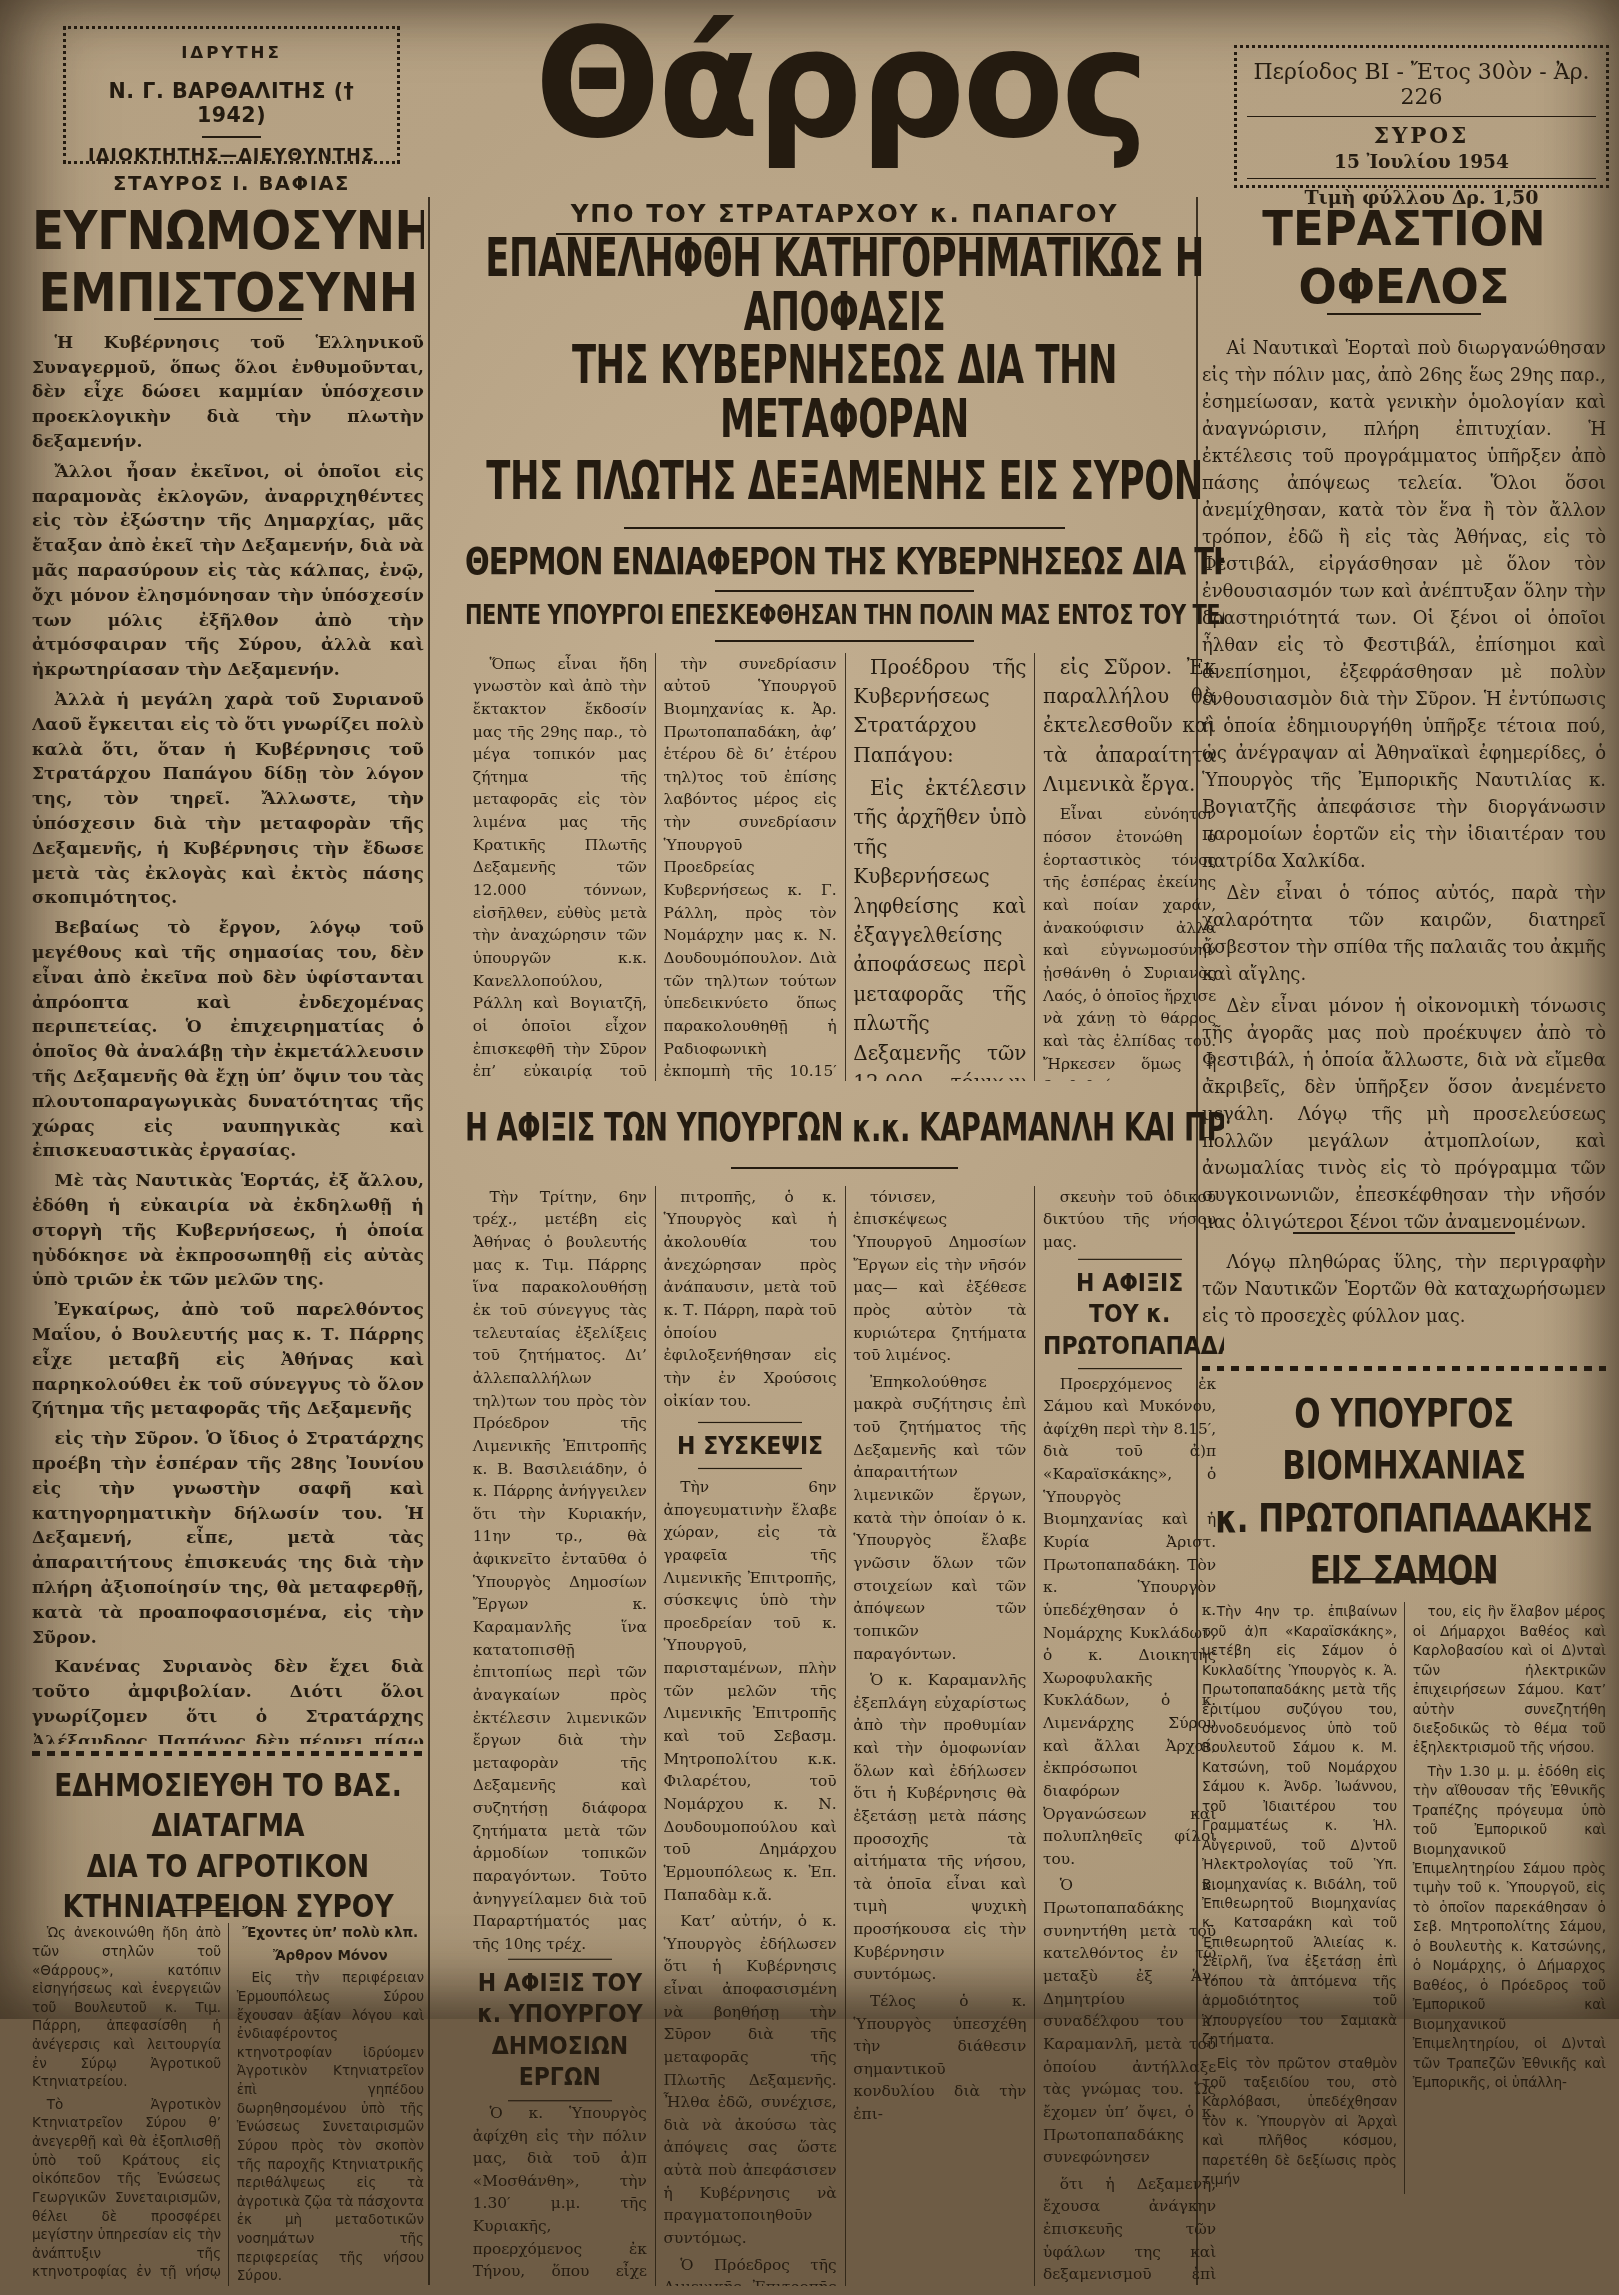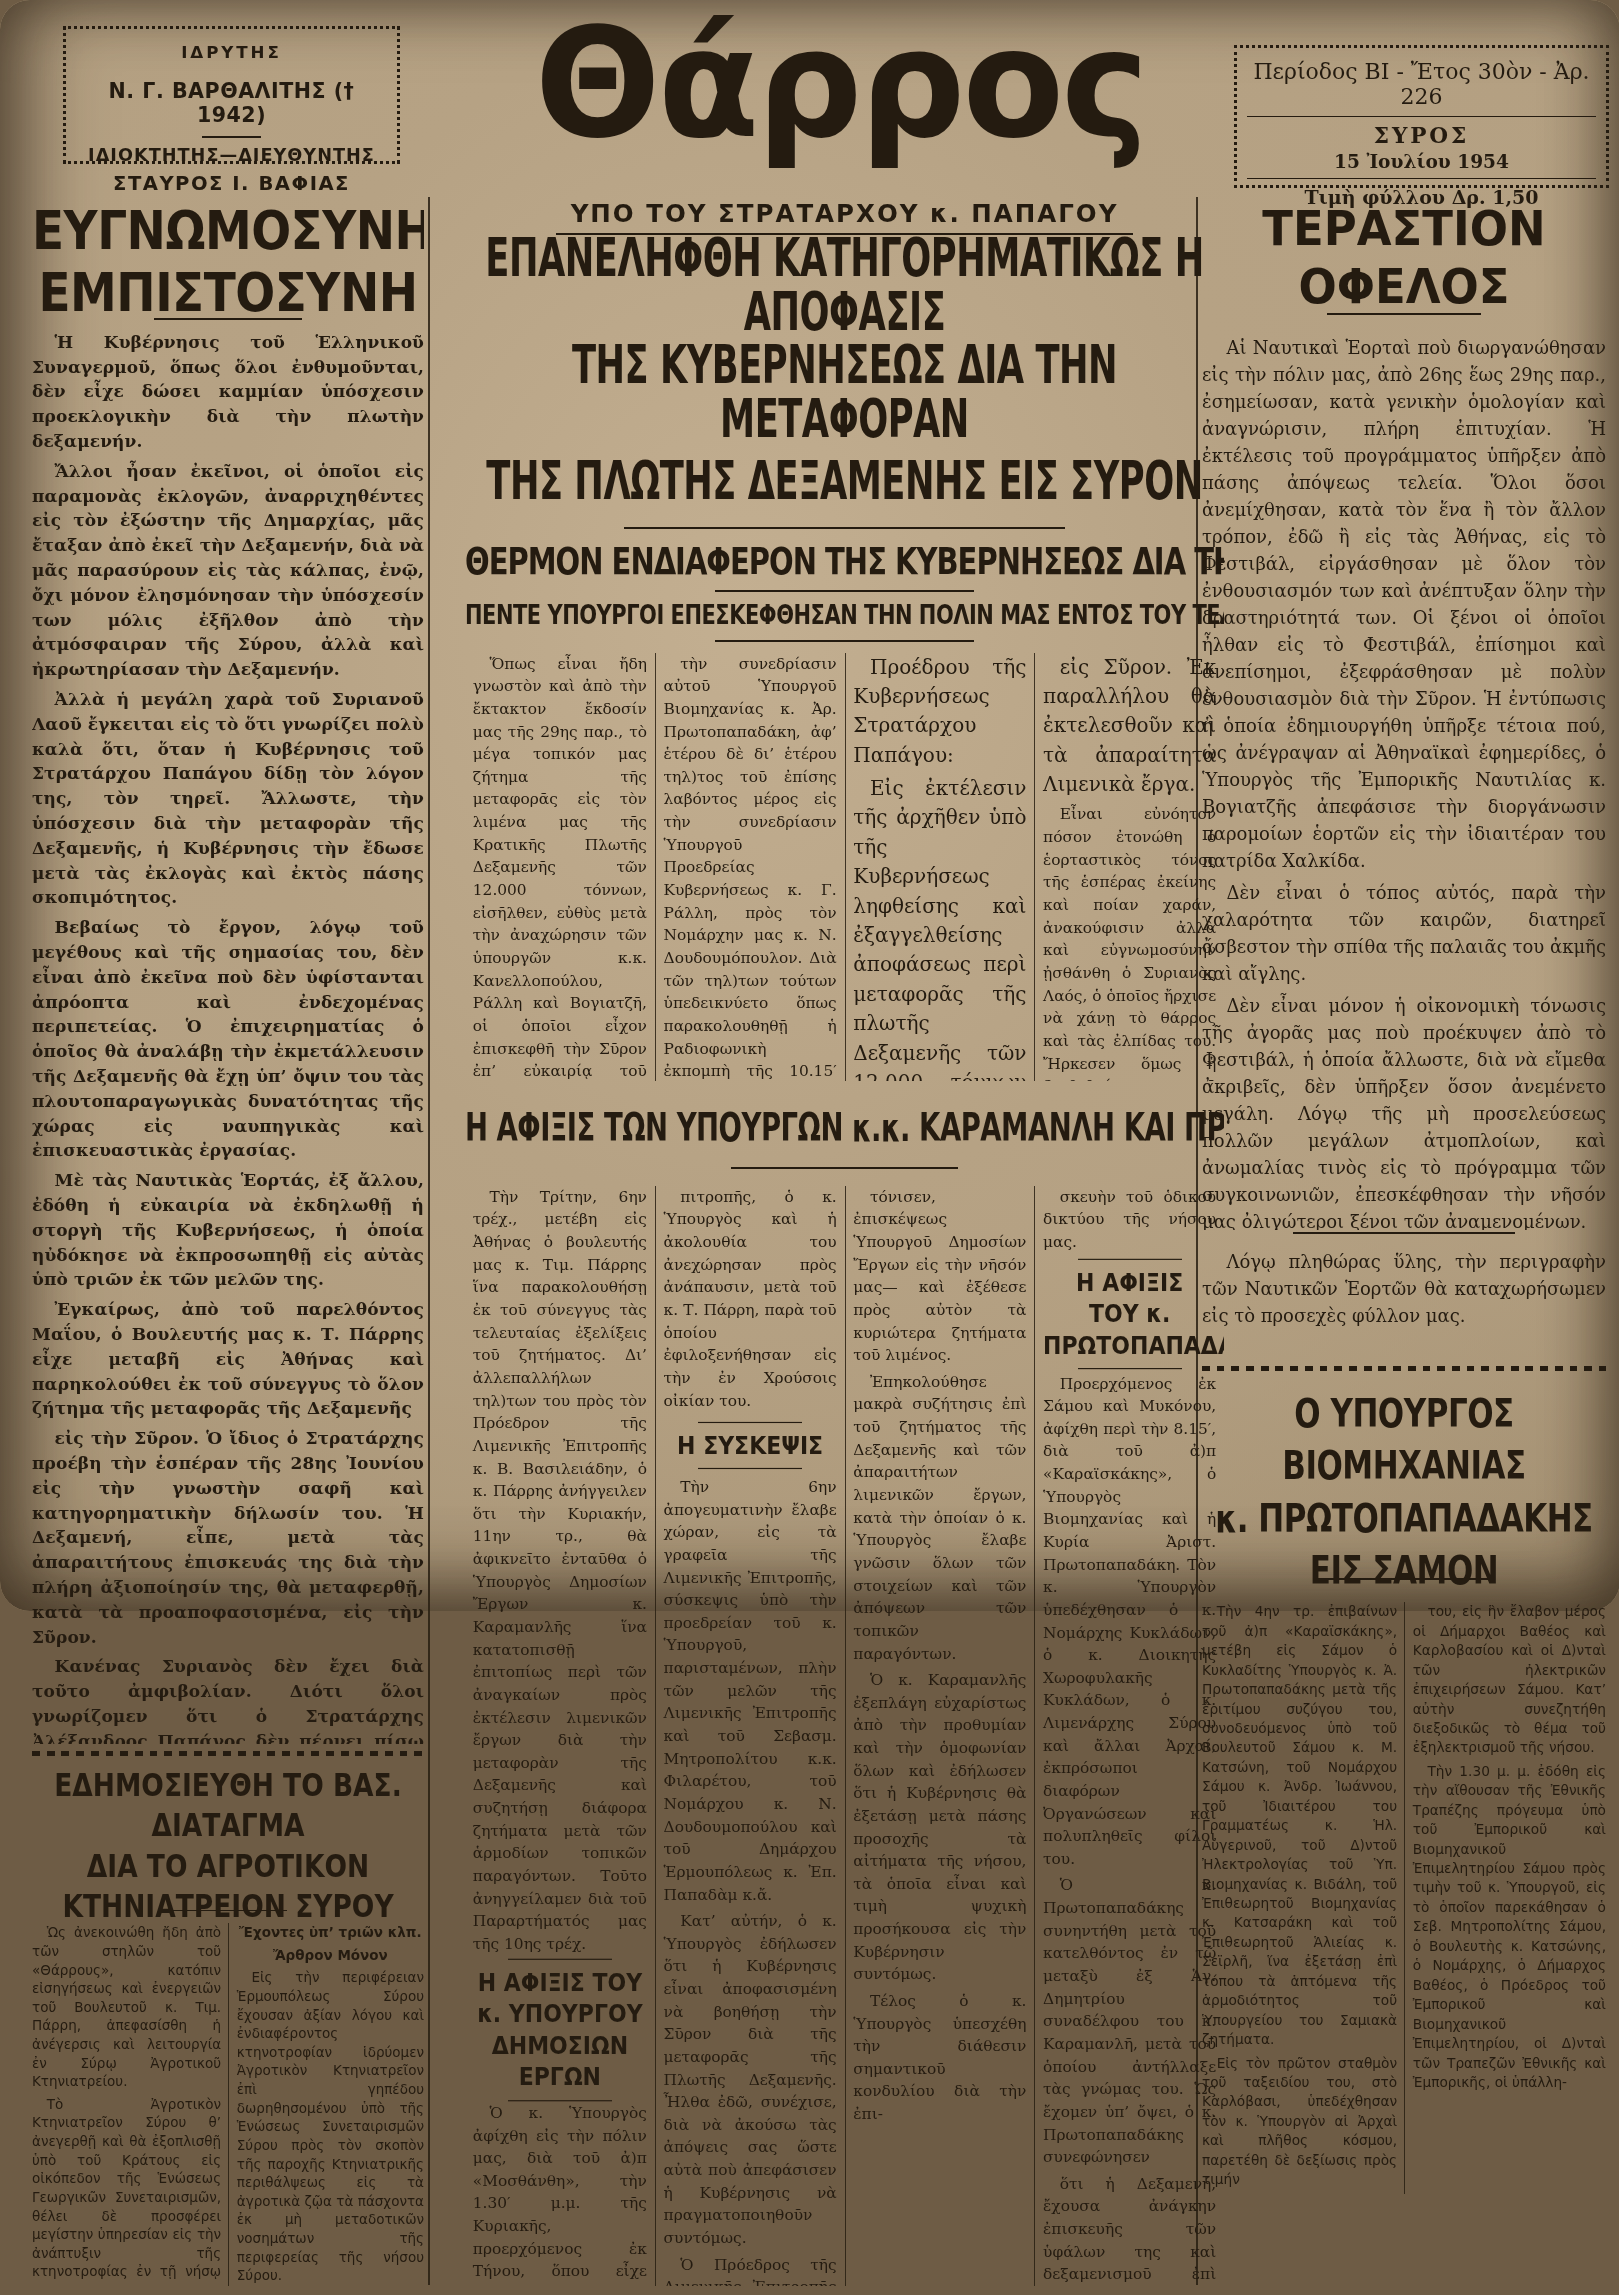--- a/index.html
+++ b/index.html
@@ -3,29 +3,28 @@
 <meta charset="utf-8">
 <style>
   :root{
     --ink:#241b10;
     --ink-soft:rgba(38,28,17,.8);
     --rule:rgba(40,30,18,.85);
   }
   html,body{margin:0;padding:0;}
   body{width:1620px;height:2295px;overflow:hidden;background:#6e5c45;}
   #page{
-    position:relative;width:1620px;height:1611px;
+    position:relative;width:1620px;height:2019px;
     background:
       radial-gradient(ellipse at 46% 38%, #c3af91 0%, #b6a284 42%, #a8937314 100%),
       linear-gradient(180deg,#b29e80 0%, #b8a486 35%, #b39f81 70%, #9d8a6c 100%);
     background-color:#b3a083;
     box-shadow:inset 29px -9.8px 78px rgba(40,28,16,.5), inset -19.6px 4.9px 59px rgba(40,28,16,.38), inset 0 -29px 69px rgba(40,28,16,.35);
     color:var(--ink);
     font-family:"DejaVu Serif", serif;
-    border-radius:30px;
   }
   
   .chainbox{
     position:absolute;border:3.4px dotted var(--ink);padding:8.8px 11.8px;
     text-align:center;box-sizing:border-box;
   }
   #mh-left{left:63px;top:25.5px;width:337px;height:138px;font-family:"DejaVu Sans",sans-serif;}
   #mh-left .lbl{font-size:16.7px;letter-spacing:2.9px;font-weight:bold;margin-top:4.9px;}
   #mh-left .name{font-size:20.6px;font-weight:bold;margin-top:17px;letter-spacing:0.5px;}
   #mh-left .midrule{width:59px;border-top:2px solid var(--ink);margin:8.8px auto 6.9px;}
@@ -156,21 +155,21 @@
     <div class="crule thin"></div>
     <div class="cols">
       <div class="dcol">
         <div>
             <p>Ὡς ἀνεκοινώθη ἤδη ἀπὸ τῶν στηλῶν τοῦ «Θάρρους», κατόπιν εἰσηγήσεως καὶ ἐνεργειῶν τοῦ Βουλευτοῦ κ. Τιμ. Πάρρη, ἀπεφασίσθη ἡ ἀνέγερσις καὶ λειτουργία ἐν Σύρῳ Ἀγροτικοῦ Κτηνιατρείου.</p>
             <p>Τὸ Ἀγροτικὸν Κτηνιατρεῖον Σύρου θ’ ἀνεγερθῇ καὶ θὰ ἐξοπλισθῇ ὑπὸ τοῦ Κράτους εἰς οἰκόπεδον τῆς Ἑνώσεως Γεωργικῶν Συνεταιρισμῶν, θέλει δὲ προσφέρει μεγίστην ὑπηρεσίαν εἰς τὴν ἀνάπτυξιν τῆς κτηνοτροφίας ἐν τῇ νήσῳ μας.</p>
           </div>
 
       </div>
       <div class="dcol">
-        <p class="sig" style="font-weight:bold">Ἔχοντες ὑπ’ τριῶν κλπ.</p>
+        <p class="sig" style="font-weight:bold">Ἔχοντες ὑπ’ πολὺ κλπ.</p>
         <p class="sig">Ἄρθρον Μόνον</p>
         <div>
             <p>Εἰς τὴν περιφέρειαν Ἑρμουπόλεως Σύρου ἔχουσαν ἀξίαν λόγου καὶ ἐνδιαφέροντος κτηνοτροφίαν ἱδρύομεν Ἀγροτικὸν Κτηνιατρεῖον ἐπὶ γηπέδου δωρηθησομένου ὑπὸ τῆς Ἑνώσεως Συνεταιρισμῶν Σύρου πρὸς τὸν σκοπὸν τῆς παροχῆς Κτηνιατρικῆς περιθάλψεως εἰς τὰ ἀγροτικὰ ζῷα τὰ πάσχοντα ἐκ μὴ μεταδοτικῶν νοσημάτων τῆς περιφερείας τῆς νήσου Σύρου.</p>
           </div>
 
       </div>
     </div>
   </div>
 
   <div id="center">

